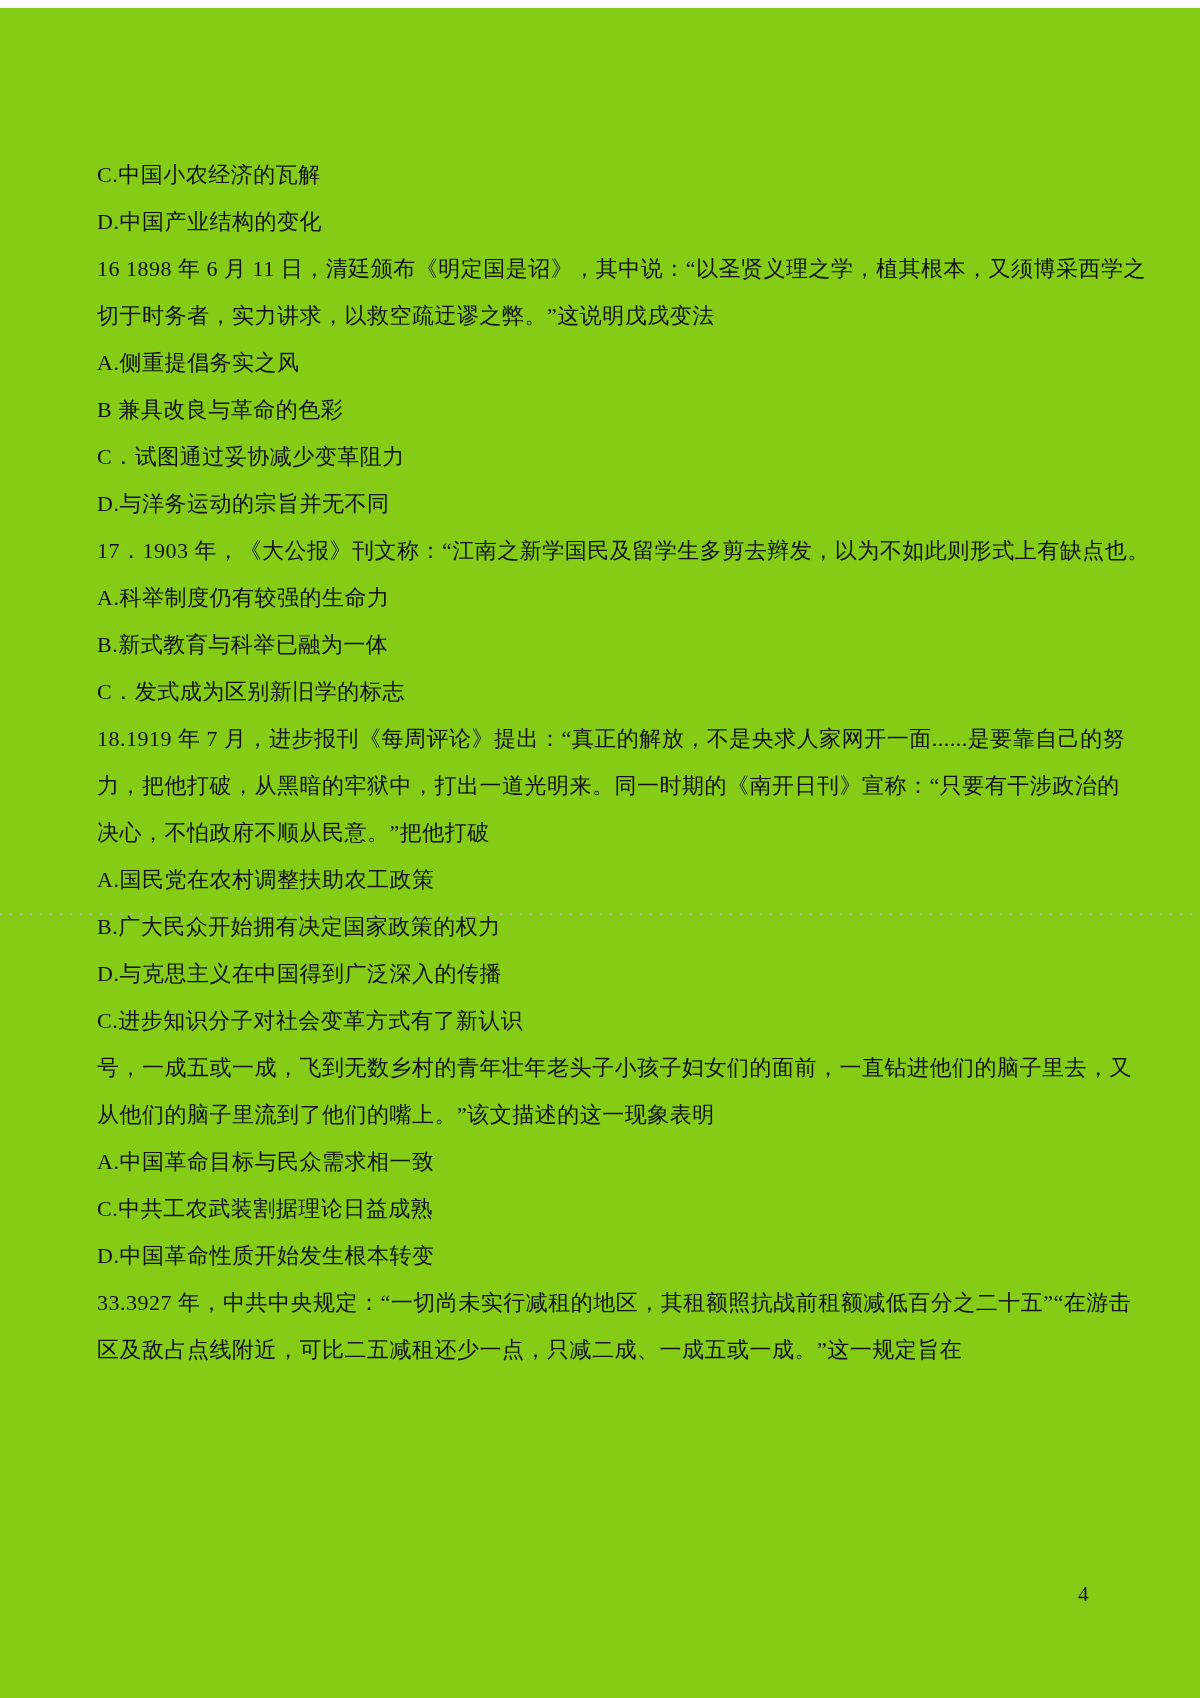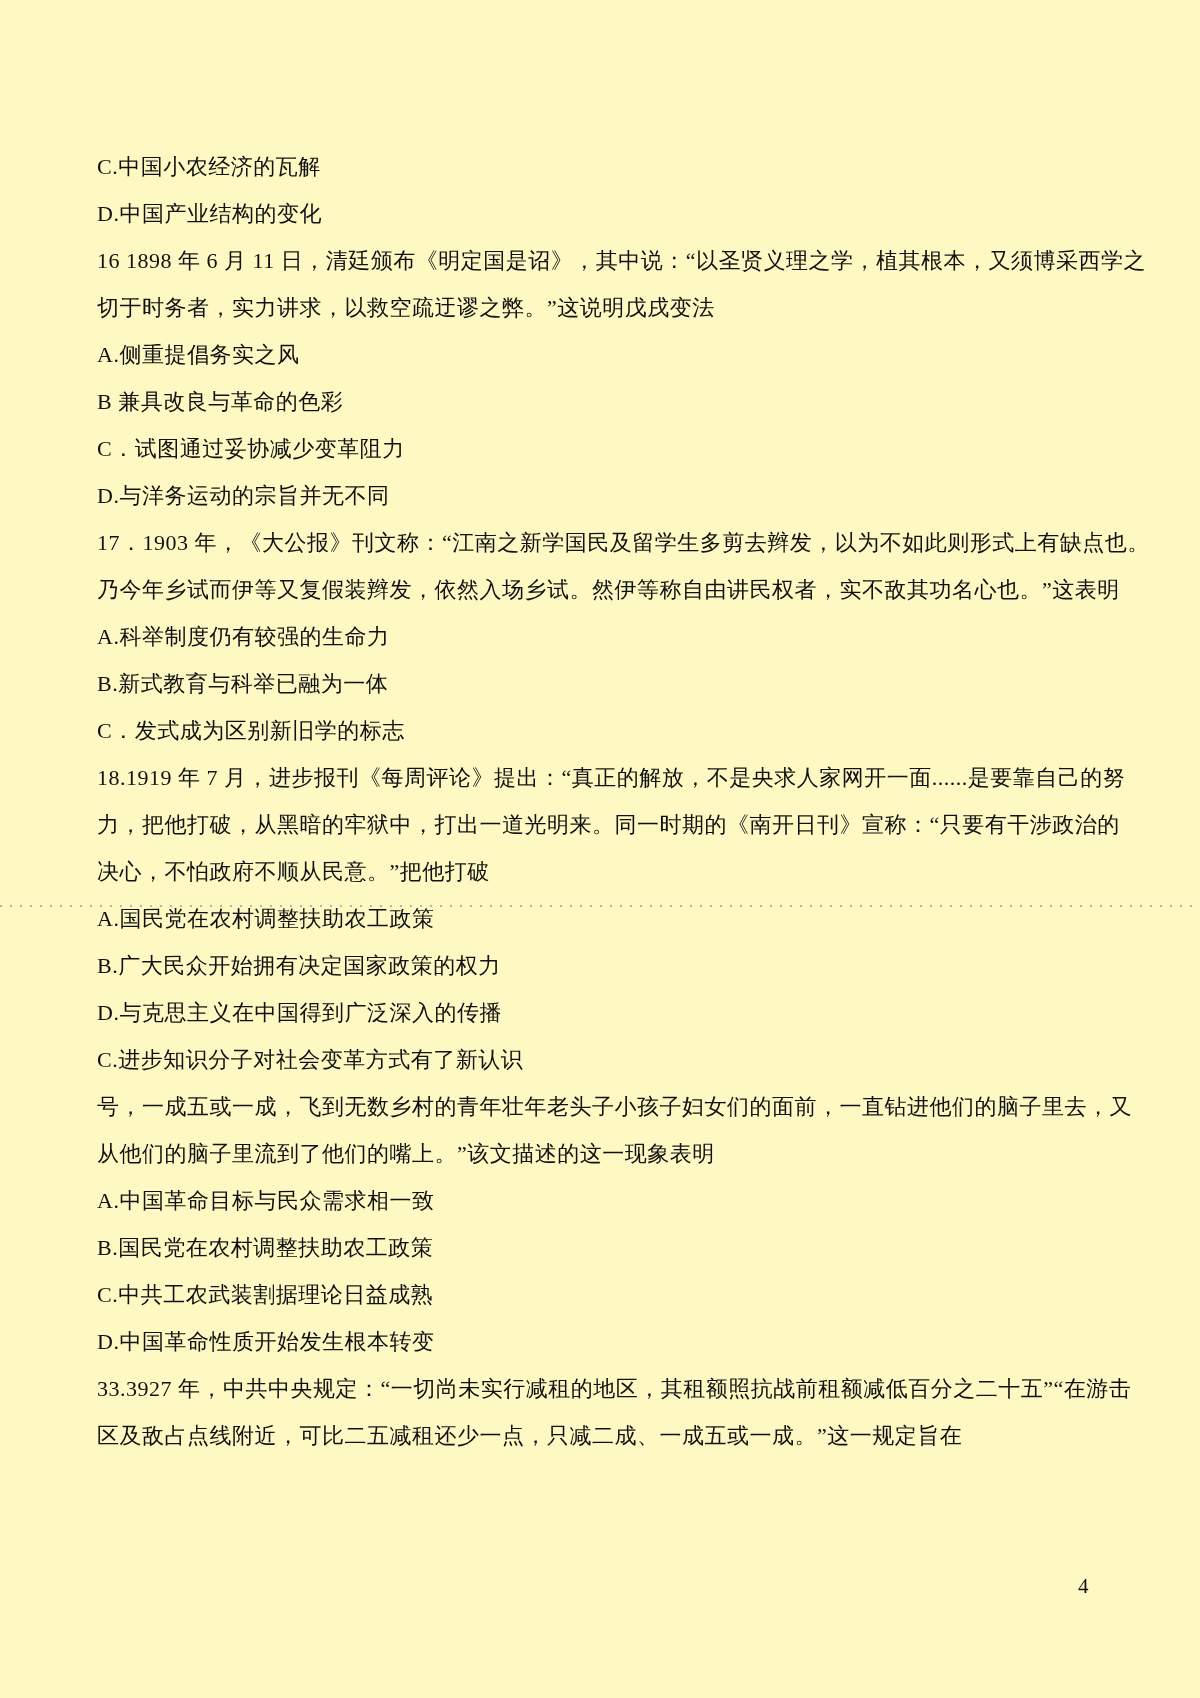--- a/index.html
+++ b/index.html
@@ -11,21 +11,22 @@
     width: 1200px;
     height: 1698px;
     position: relative;
     overflow: hidden;
     font-family: "Liberation Serif", "DejaVu Serif", serif;
     color: #111111;
   }
   .page {
     position: absolute;
     inset: 0;
-    background: #fef9c3;
+    background: #84cc16;
+    margin-top: 8px;
   }
   .content {
     position: absolute;
     left: 97px;
     top: 143px;
     width: 1008px;
     font-size: 22px;
     line-height: 47px;
   }
   .line {
@@ -65,35 +66,33 @@
   <div class="content">
       <div class="line">C.中国小农经济的瓦解</div>
       <div class="line">D.中国产业结构的变化</div>
       <div class="line fill">16 1898 年 6 月 11 日，清廷颁布《明定国是诏》，其中说：“以圣贤义理之学，植其根本，又须博采西学之</div>
       <div class="line">切于时务者，实力讲求，以救空疏迂谬之弊。”这说明戊戌变法</div>
       <div class="line">A.侧重提倡务实之风</div>
       <div class="line">B 兼具改良与革命的色彩</div>
       <div class="line">C．试图通过妥协减少变革阻力</div>
       <div class="line">D.与洋务运动的宗旨并无不同</div>
       <div class="line fill">17．1903 年，《大公报》刊文称：“江南之新学国民及留学生多剪去辫发，以为不如此则形式上有缺点也。</div>
-      <div class="line">乃今年乡试而伊等又复假装辫发，依然入场乡试。然伊等称自由讲民权者，实不敌其功名心也。”这表明</div>
       <div class="line">A.科举制度仍有较强的生命力</div>
       <div class="line">B.新式教育与科举已融为一体</div>
       <div class="line">C．发式成为区别新旧学的标志</div>
       <div class="line fill">18.1919 年 7 月，进步报刊《每周评论》提出：“真正的解放，不是央求人家网开一面......是要靠自己的努</div>
       <div class="line fill">力，把他打破，从黑暗的牢狱中，打出一道光明来。同一时期的《南开日刊》宣称：“只要有干涉政治的</div>
       <div class="line">决心，不怕政府不顺从民意。”把他打破</div>
       <div class="line">A.国民党在农村调整扶助农工政策</div>
       <div class="line">B.广大民众开始拥有决定国家政策的权力</div>
       <div class="line">D.与克思主义在中国得到广泛深入的传播</div>
       <div class="line">C.进步知识分子对社会变革方式有了新认识</div>
       <div class="line fill">号，一成五或一成，飞到无数乡村的青年壮年老头子小孩子妇女们的面前，一直钻进他们的脑子里去，又</div>
       <div class="line">从他们的脑子里流到了他们的嘴上。”该文描述的这一现象表明</div>
       <div class="line">A.中国革命目标与民众需求相一致</div>
-      <div class="line">B.国民党在农村调整扶助农工政策</div>
       <div class="line">C.中共工农武装割据理论日益成熟</div>
       <div class="line">D.中国革命性质开始发生根本转变</div>
       <div class="line fill">33.3927 年，中共中央规定：“一切尚未实行减租的地区，其租额照抗战前租额减低百分之二十五”“在游击</div>
       <div class="line">区及敌占点线附近，可比二五减租还少一点，只减二成、一成五或一成。”这一规定旨在</div>
     </div>
   <div class="page-break"></div>
   <div class="page-number">4</div>
 </div>
 
 </body></html>

